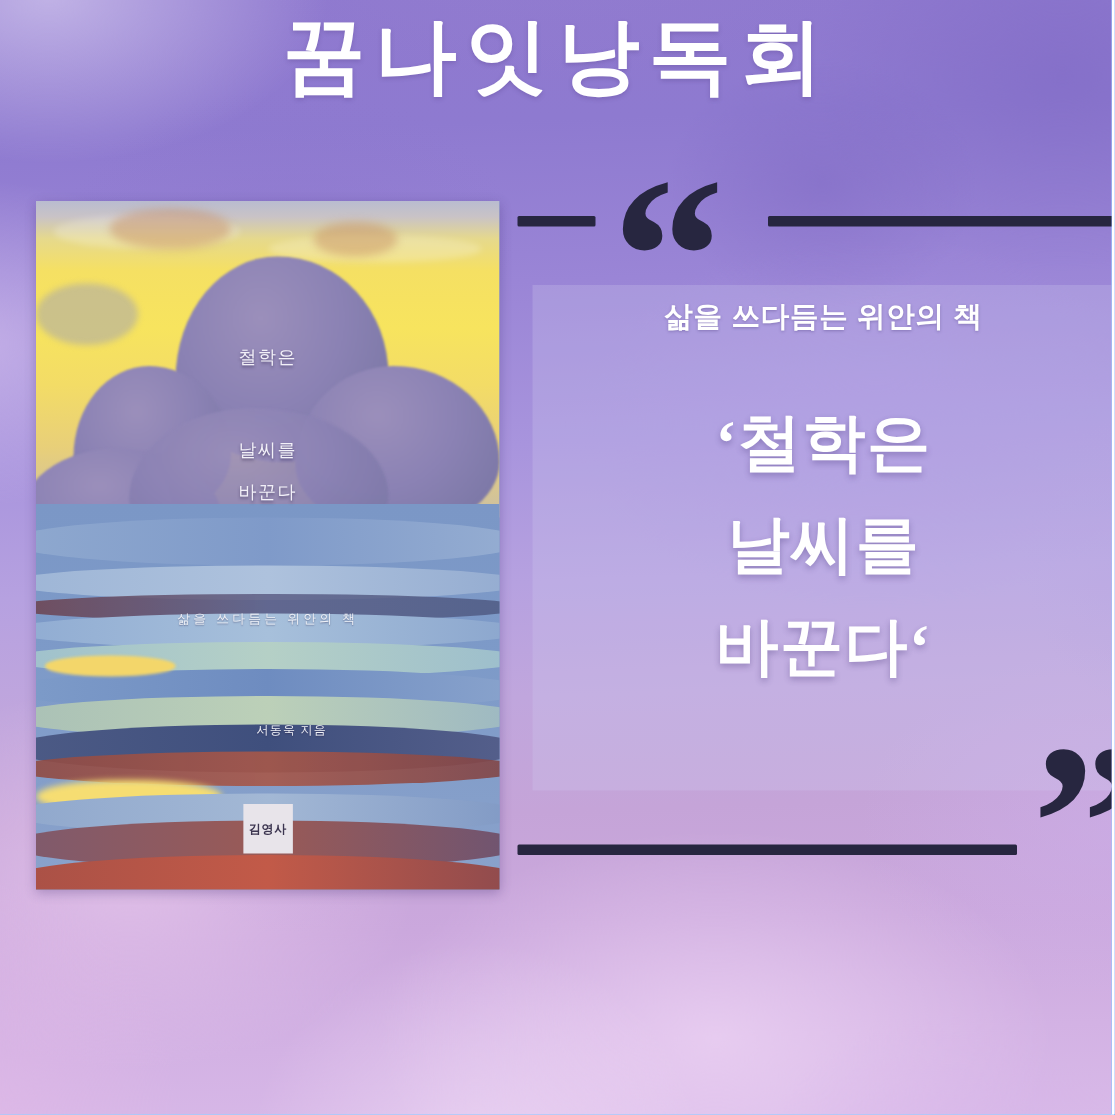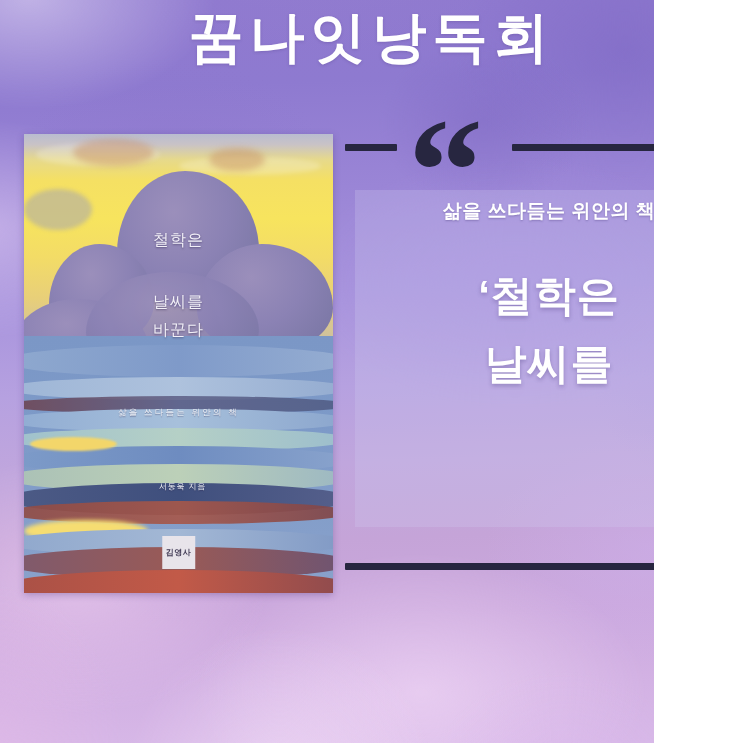--- a/index.html
+++ b/index.html
@@ -6,21 +6,21 @@
     margin: 0;
     padding: 0;
     background: #ffffff;
   }
   body {
     font-family: "Liberation Sans", "DejaVu Sans", sans-serif;
   }
 
   #poster {
     position: relative;
-    width: 654px;
+    width: 741px;
     height: 743px;
     overflow: hidden;
     background-color: #3b82f6;
   }
 
   
   .bg-base {
     position: absolute;
     inset: 0;
     background:
@@ -136,37 +136,37 @@
     width: 112%;
     border-radius: 50%;
     filter: blur(0.5px);
   }
   .book-title {
     position: absolute;
     left: 0;
     width: 100%;
     text-align: center;
     color: #f2f0f8;
-    font-size: 16px;
+    font-size: 12px;
     letter-spacing: 1px;
     text-shadow: 0 1px 2px rgba(40,30,70,0.5);
   }
   .book-sub {
     position: absolute;
     left: 0;
     width: 100%;
     text-align: center;
     color: #eef0f6;
     font-size: 8.5px;
     letter-spacing: 2.2px;
     text-shadow: 0 1px 1px rgba(40,30,70,0.45);
   }
   .book-author {
     position: absolute;
-    left: 4px;
+    left: 16px;
     width: 100%;
     text-align: center;
     color: #f0f2f7;
     font-size: 8px;
     letter-spacing: 0.8px;
     text-shadow: 0 1px 1px rgba(40,30,70,0.5);
   }
   .book-pub {
     position: absolute;
     left: 50%;
@@ -229,21 +229,21 @@
     top: 262px;
     width: 388px;
     text-align: center;
     color: #ffffff;
     font-size: 42px;
     font-weight: 700;
     line-height: 1.62;
     letter-spacing: 1px;
     text-shadow: 0 2px 4px rgba(60,45,110,0.32);
   }
-  .quote-line { display: block; }
+  .quote-line { display: block; font-family: Liberation Serif, serif; }
 
   
   .footer {
     position: absolute;
     left: 0;
     top: 660px;
     width: 743px;
     text-align: center;
     color: #ffffff;
     font-size: 31px;
@@ -313,16 +313,17 @@
   <div class="rule rule-bottom"></div>
 
   <div class="qmark qmark-open">“</div>
   <div class="qmark qmark-close">”</div>
 
   <div class="quote-sub">삶을 쓰다듬는 위안의 책</div>
 
   <div class="quote-body">
     <span class="quote-line">‘철학은</span>
     <span class="quote-line">날씨를</span>
+    <span class="quote-line">바꾼다‘</span>
   </div>
 
 
 </div>
 
 </body></html>

